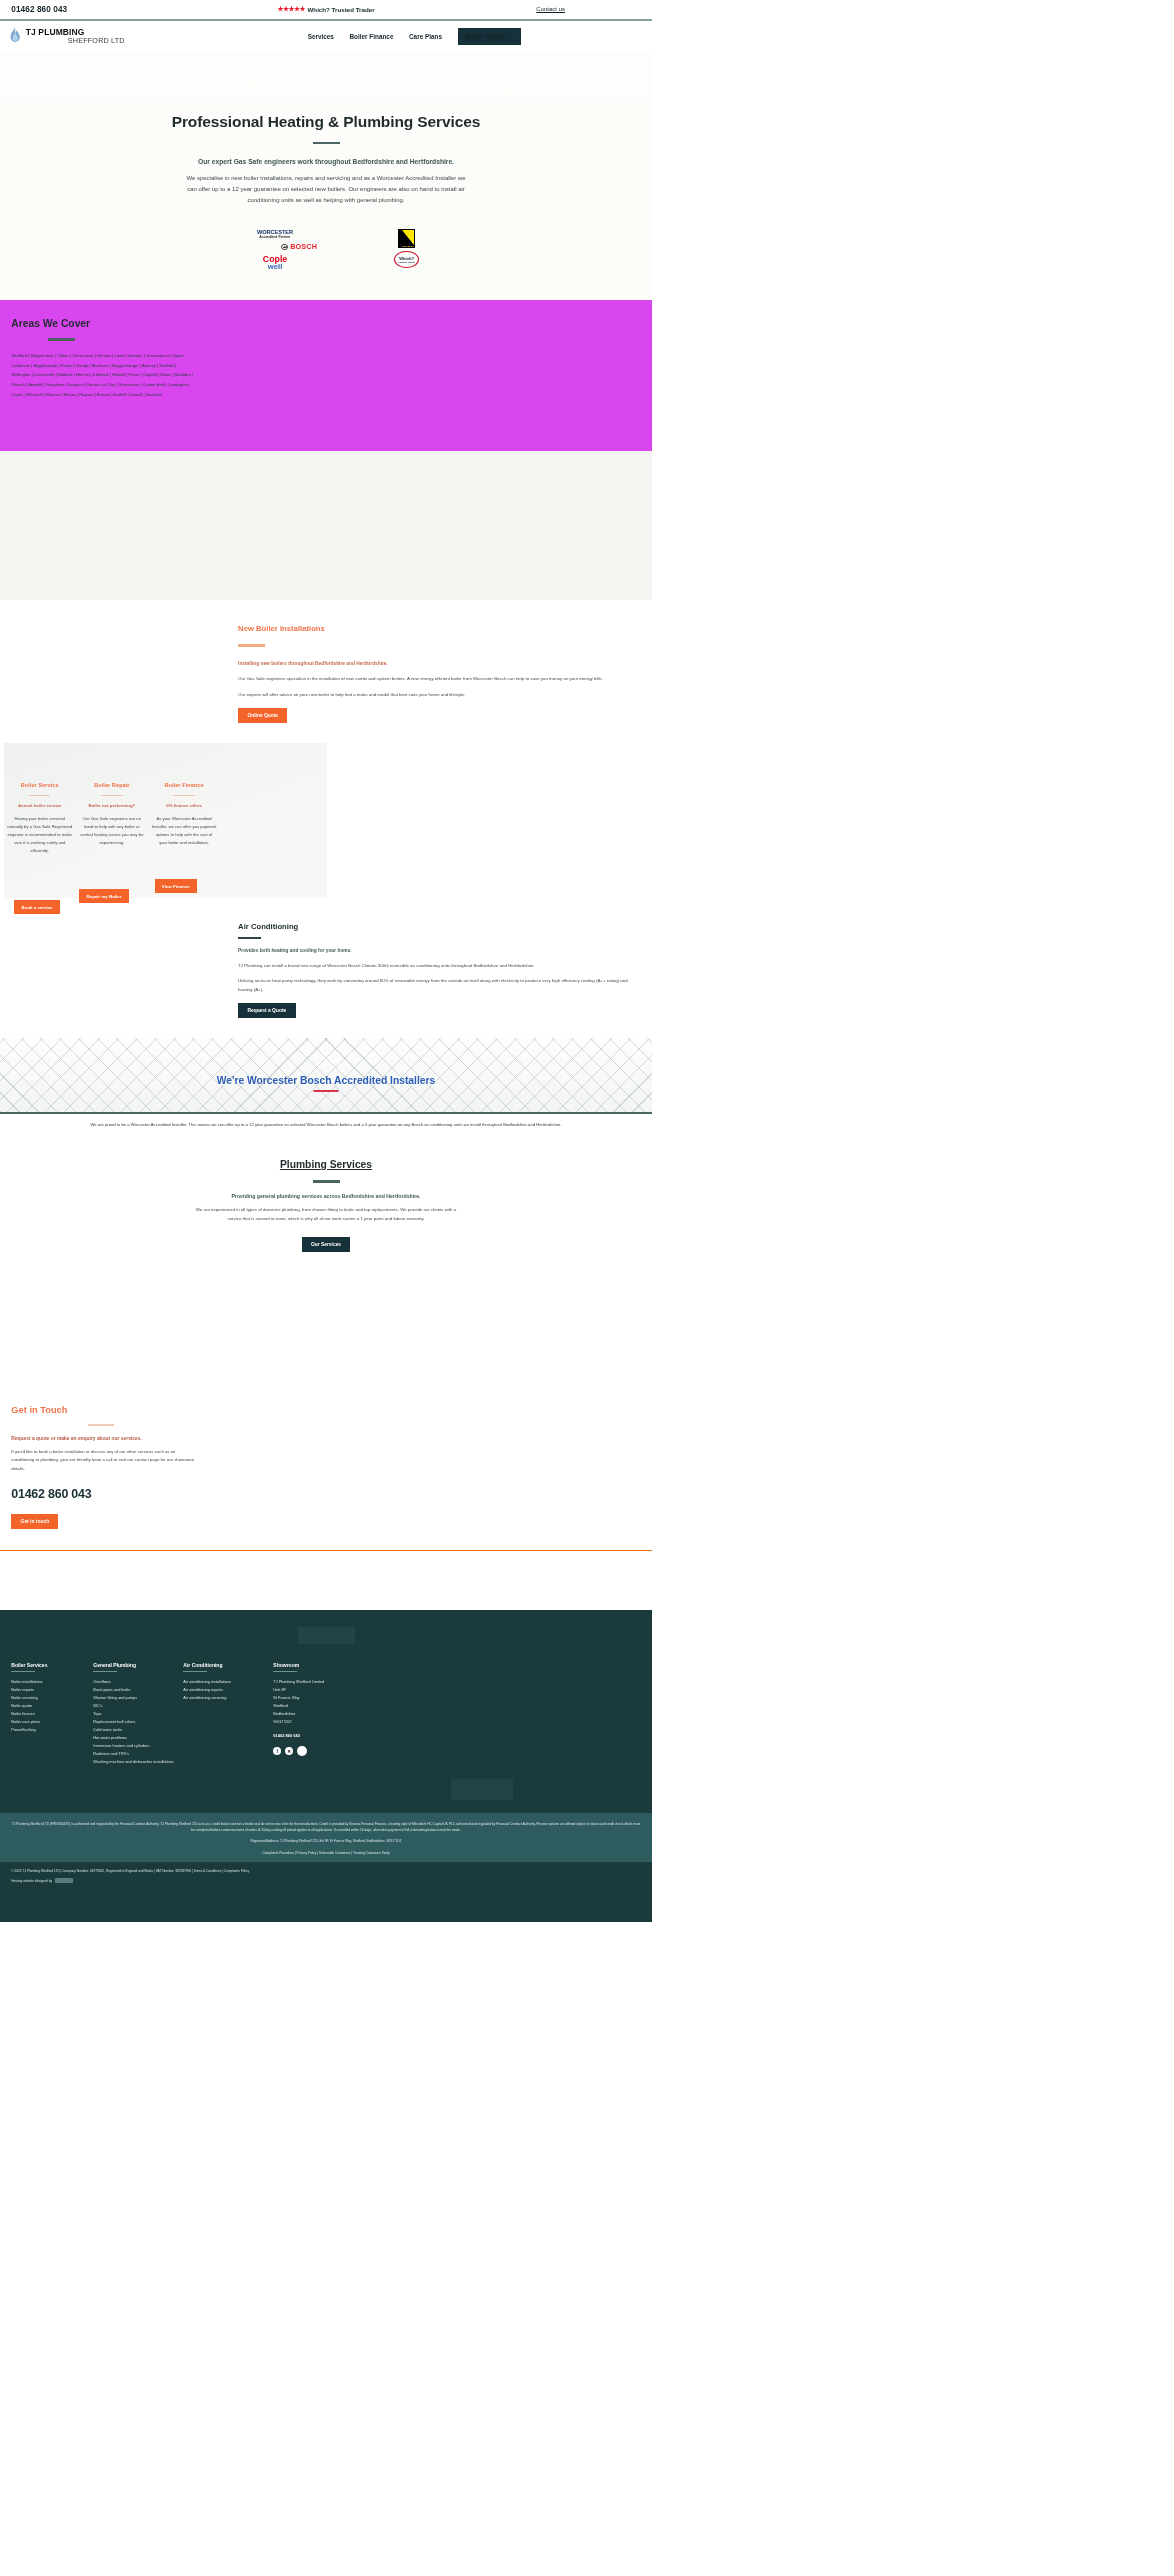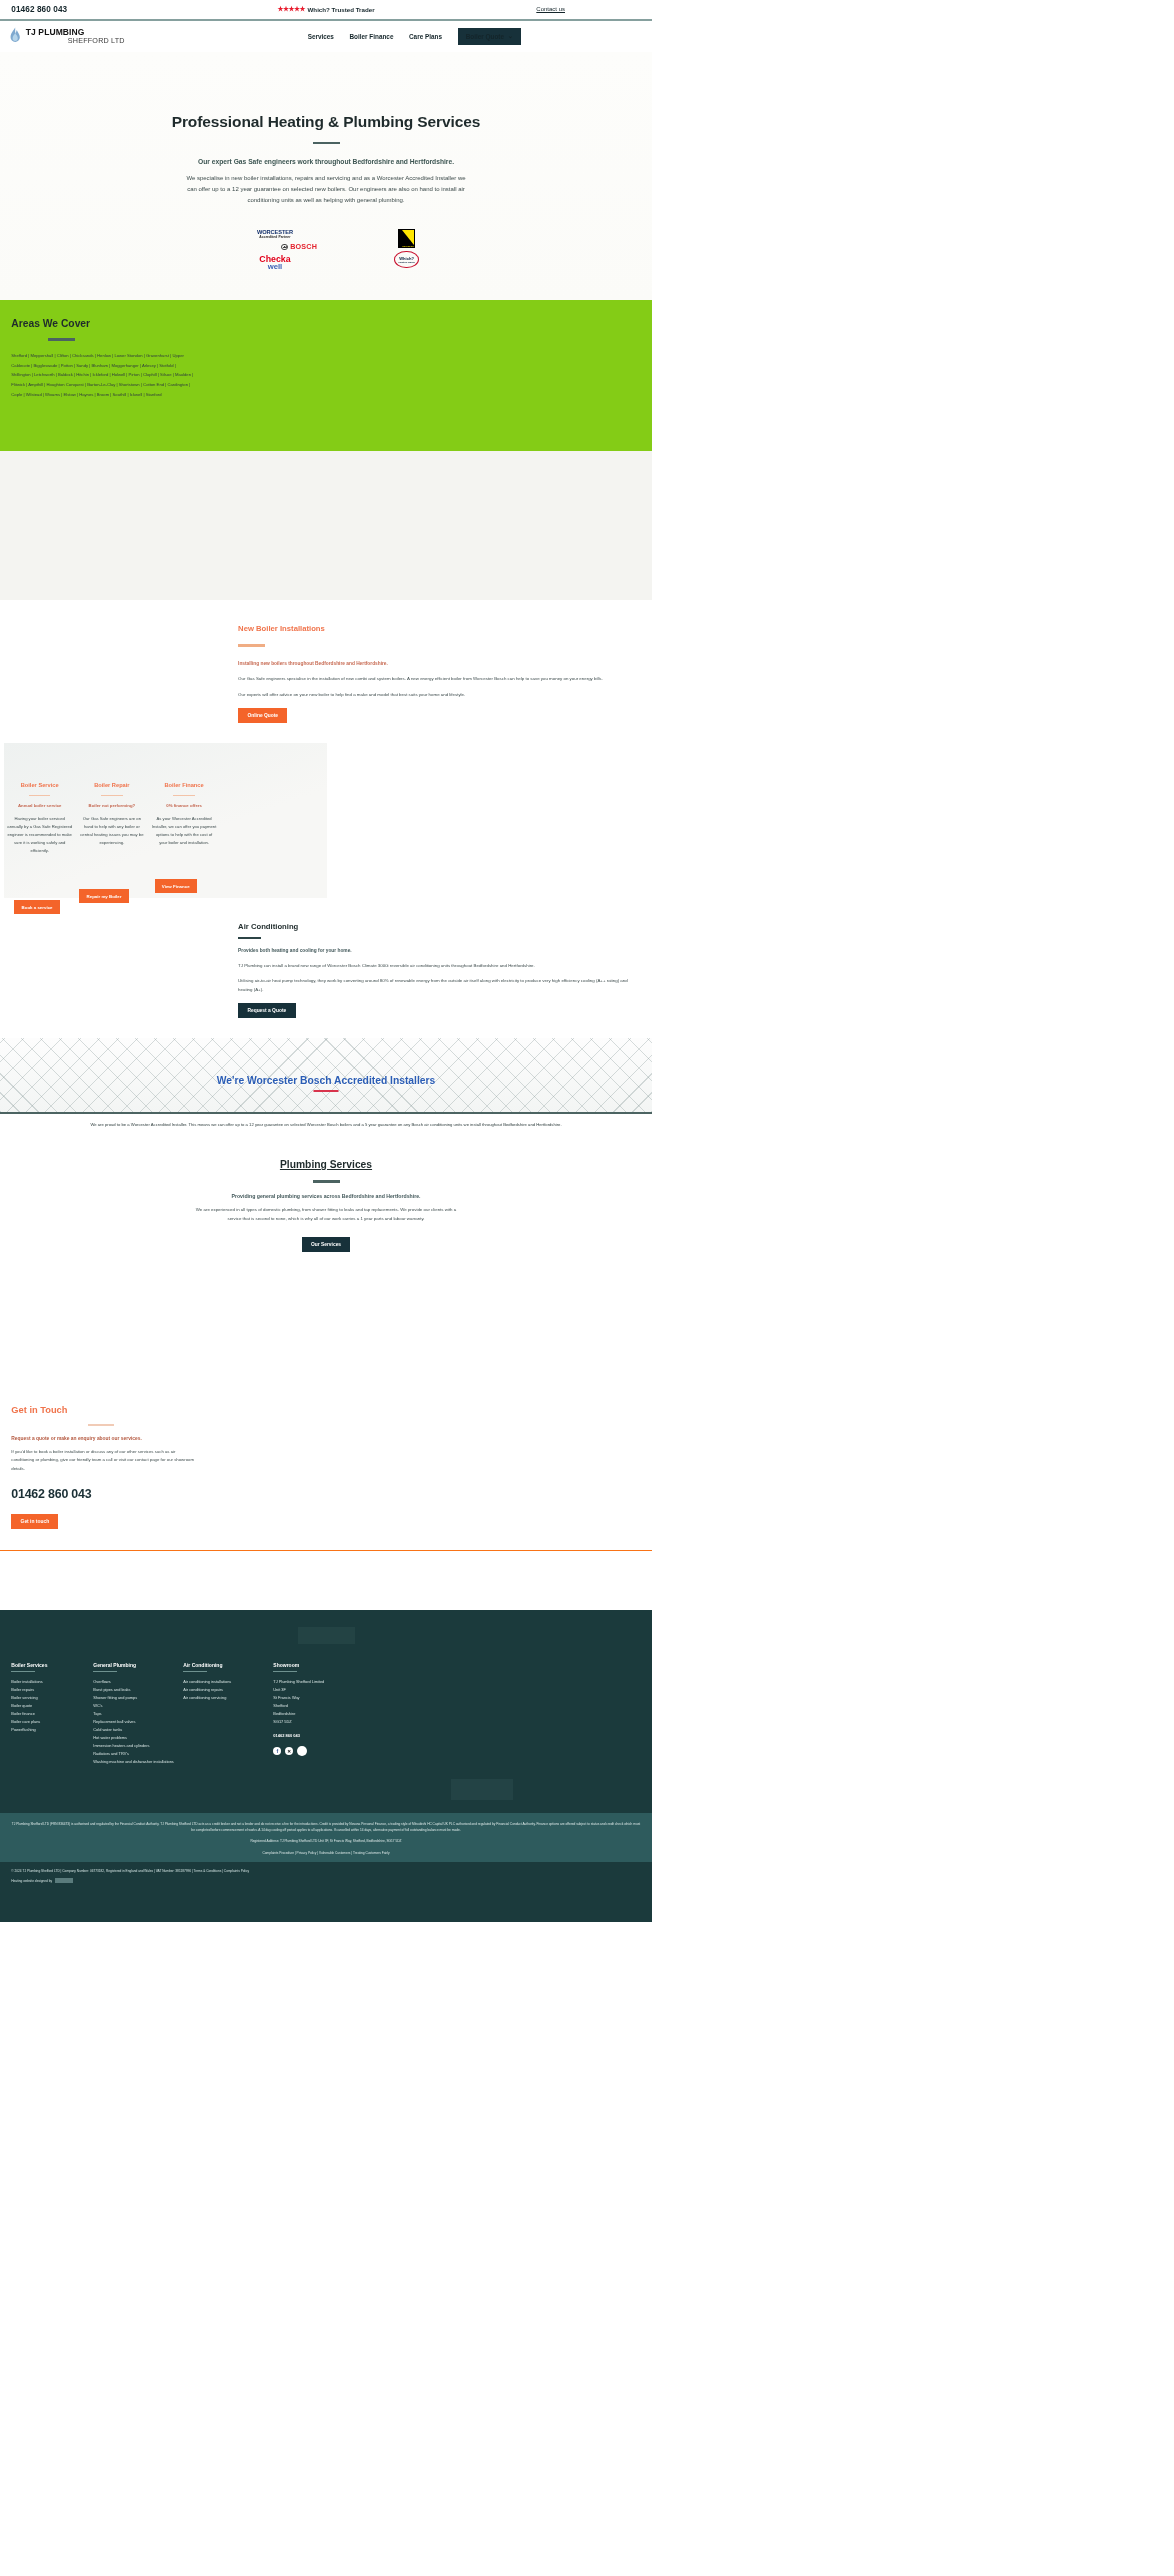--- a/index.html
+++ b/index.html
@@ -87,21 +87,21 @@
   .gassafe span{position:absolute;left:3.1px;bottom:4.1px;font-size:4.6px;font-weight:800;color:#000;z-index:2;}
   .gassafe small{position:absolute;left:4.1px;bottom:1px;font-size:1.9px;font-weight:700;color:#ffe600;z-index:2;letter-spacing:0.2px;}
   .which {
     width:25px;height:17.5px;border:0.8px solid #c8102e;border-radius:50%;
     display:flex;flex-direction:column;align-items:center;justify-content:center;
   }
   .which b{font-size:4.1px;color:#0c2340;}
   .which s{font-size:2.4px;color:#0c2340;text-decoration:none;font-weight:700;}
 
   
-  .areas { background:#84cc16; padding: 17.5px 11.3px 52px; }
+  .areas { background:#d946ef; padding: 17.5px 11.3px 52px; }
   .areas h2 { font-size: 10.3px; font-weight:700; color:#1f2b2c; }
   .areas .rule { margin: 9.3px 0 10.3px 37px; }
   .areas p { font-size: 4.2px; color:#2e3d3d; line-height: 2.3; max-width: 183px; }
   .areas-tail { background:#f4f4f1; height: 149px; }
 
   
   .split { display:flex; background:#fff; }
   .split .img { width: 234px; }
   .split .copy { flex:1; padding: 24px 21.6px 20.6px 4.1px; }
   h3.orange { font-size: 7.7px; font-weight:700; color:#f0744c; }
@@ -235,21 +235,21 @@
       <div class="badge-col">
         <div class="worcester">
           <div class="sw">WORCESTER</div>
           <div class="sub">Accredited Partner</div>
         </div>
         <div class="bosch">
           <span class="ring"></span>
           <span class="w">BOSCH</span>
         </div>
         <div class="checka">
-          <div class="c1">Checka</div>
+          <div class="c1">Cople</div>
           <div class="c2">well</div>
         </div>
       </div>
       <div class="badge-col">
         <div class="gassafe">
           <span>safe</span>
           <small>REGISTER</small>
         </div>
         <div class="which">
           <b>Which?</b>

